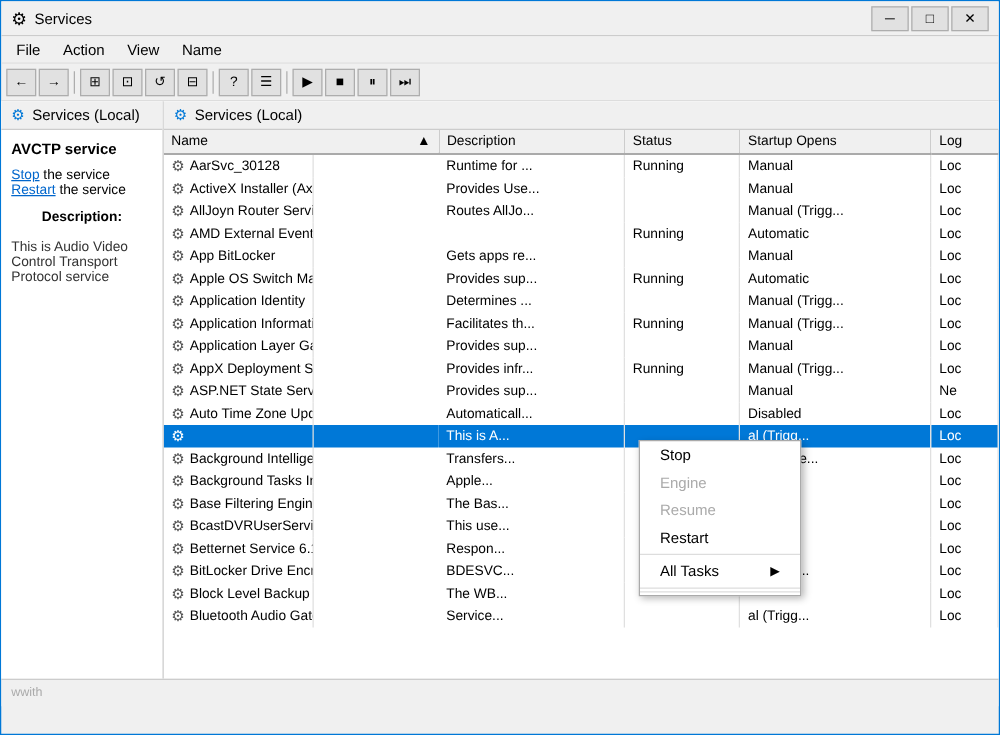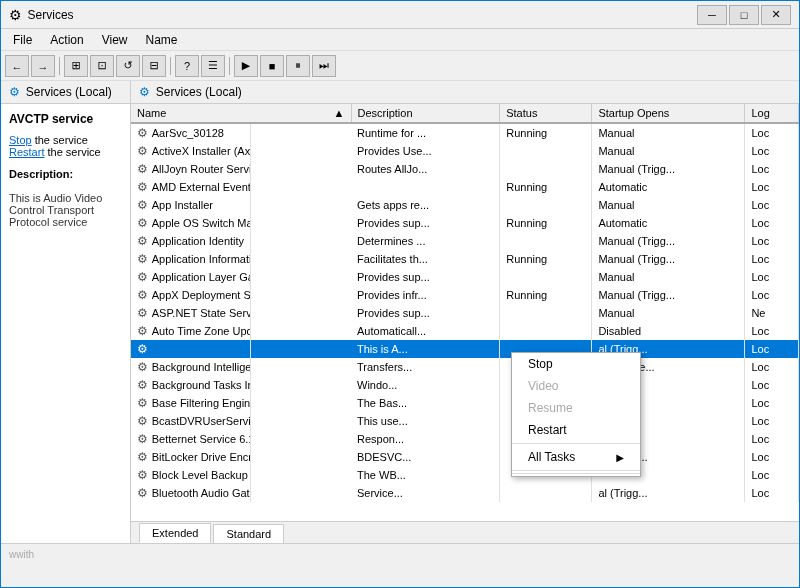--- a/index.html
+++ b/index.html
@@ -60,21 +60,21 @@
     
     .left-panel {
       width: 130px;
       background: white;
       border-right: 1px solid #ccc;
       padding: 8px;
       font-size: 11px;
     }
     .service-name { font-weight: bold; font-size: 12px; margin-bottom: 8px; }
     .service-link { color: #0066cc; text-decoration: underline; cursor: pointer; display: inline; }
-    .description-label { margin-top: 10px; font-weight: bold; font-size: 11px; }
+    .description-label { margin-top: 10px; font-weight: bold; font-size: 11px; text-align: center; }
     .description-text { font-size: 11px; color: #333; margin-top: 12px; }
 
     
     .services-area {
       flex: 1;
       display: flex;
       flex-direction: column;
       overflow: hidden;
     }
 
@@ -304,21 +304,21 @@
                   <span>AMD External Events Utility</span>
                 </td>
                 <td></td>
                 <td>Running</td>
                 <td>Automatic</td>
                 <td>Loc</td>
               </tr>
               <tr>
                 <td style="display: flex; align-items: center; gap: 4px;">
                   <span style="font-size: 12px; flex-shrink: 0; color: rgb(85, 85, 85);">⚙</span>
-                  <span>App Installer</span>
+                  <span>App BitLocker</span>
                 </td>
                 <td>Gets apps re...</td>
                 <td></td>
                 <td>Manual</td>
                 <td>Loc</td>
               </tr>
               <tr>
                 <td style="display: flex; align-items: center; gap: 4px;">
                   <span style="font-size: 12px; flex-shrink: 0; color: rgb(85, 85, 85);">⚙</span>
                   <span>Apple OS Switch Manager</span>
@@ -406,21 +406,21 @@
                 <td>Transfers...</td>
                 <td></td>
                 <td>matic (De...</td>
                 <td>Loc</td>
               </tr>
               <tr>
                 <td style="display: flex; align-items: center; gap: 4px;">
                   <span style="font-size: 12px; flex-shrink: 0; color: rgb(85, 85, 85);">⚙</span>
                   <span>Background Tasks Infrastruc...</span>
                 </td>
-                <td>Windo...</td>
+                <td>Apple...</td>
                 <td></td>
                 <td>atic</td>
                 <td>Loc</td>
               </tr>
               <tr>
                 <td style="display: flex; align-items: center; gap: 4px;">
                   <span style="font-size: 12px; flex-shrink: 0; color: rgb(85, 85, 85);">⚙</span>
                   <span>Base Filtering Engine</span>
                 </td>
                 <td>The Bas...</td>
@@ -476,34 +476,30 @@
                 <td>Service...</td>
                 <td></td>
                 <td>al (Trigg...</td>
                 <td>Loc</td>
               </tr>
             </tbody>
         </table>
 
         <div class="context-menu">
           <div class="ctx-item">Stop</div>
-          <div class="ctx-item disabled">Video</div>
+          <div class="ctx-item disabled">Engine</div>
           <div class="ctx-item disabled">Resume</div>
           <div class="ctx-item">Restart</div>
           <div class="ctx-sep"></div>
           <div class="ctx-item">All Tasks <span class="ctx-arrow">▶</span></div>
           <div class="ctx-sep"></div>
           <div class="ctx-sep"></div>
 
         </div>
       </div>
 
-      <div class="tabs-bar">
-        <div class="tab active">Extended</div>
-        <div class="tab">Standard</div>
-      </div>
     </div>
   </div>
 
   <div class="status-bar">
     <span style="font-size:10px; color:#aaa;">wwith</span>
   </div>
 </div>
 
 </body></html>

